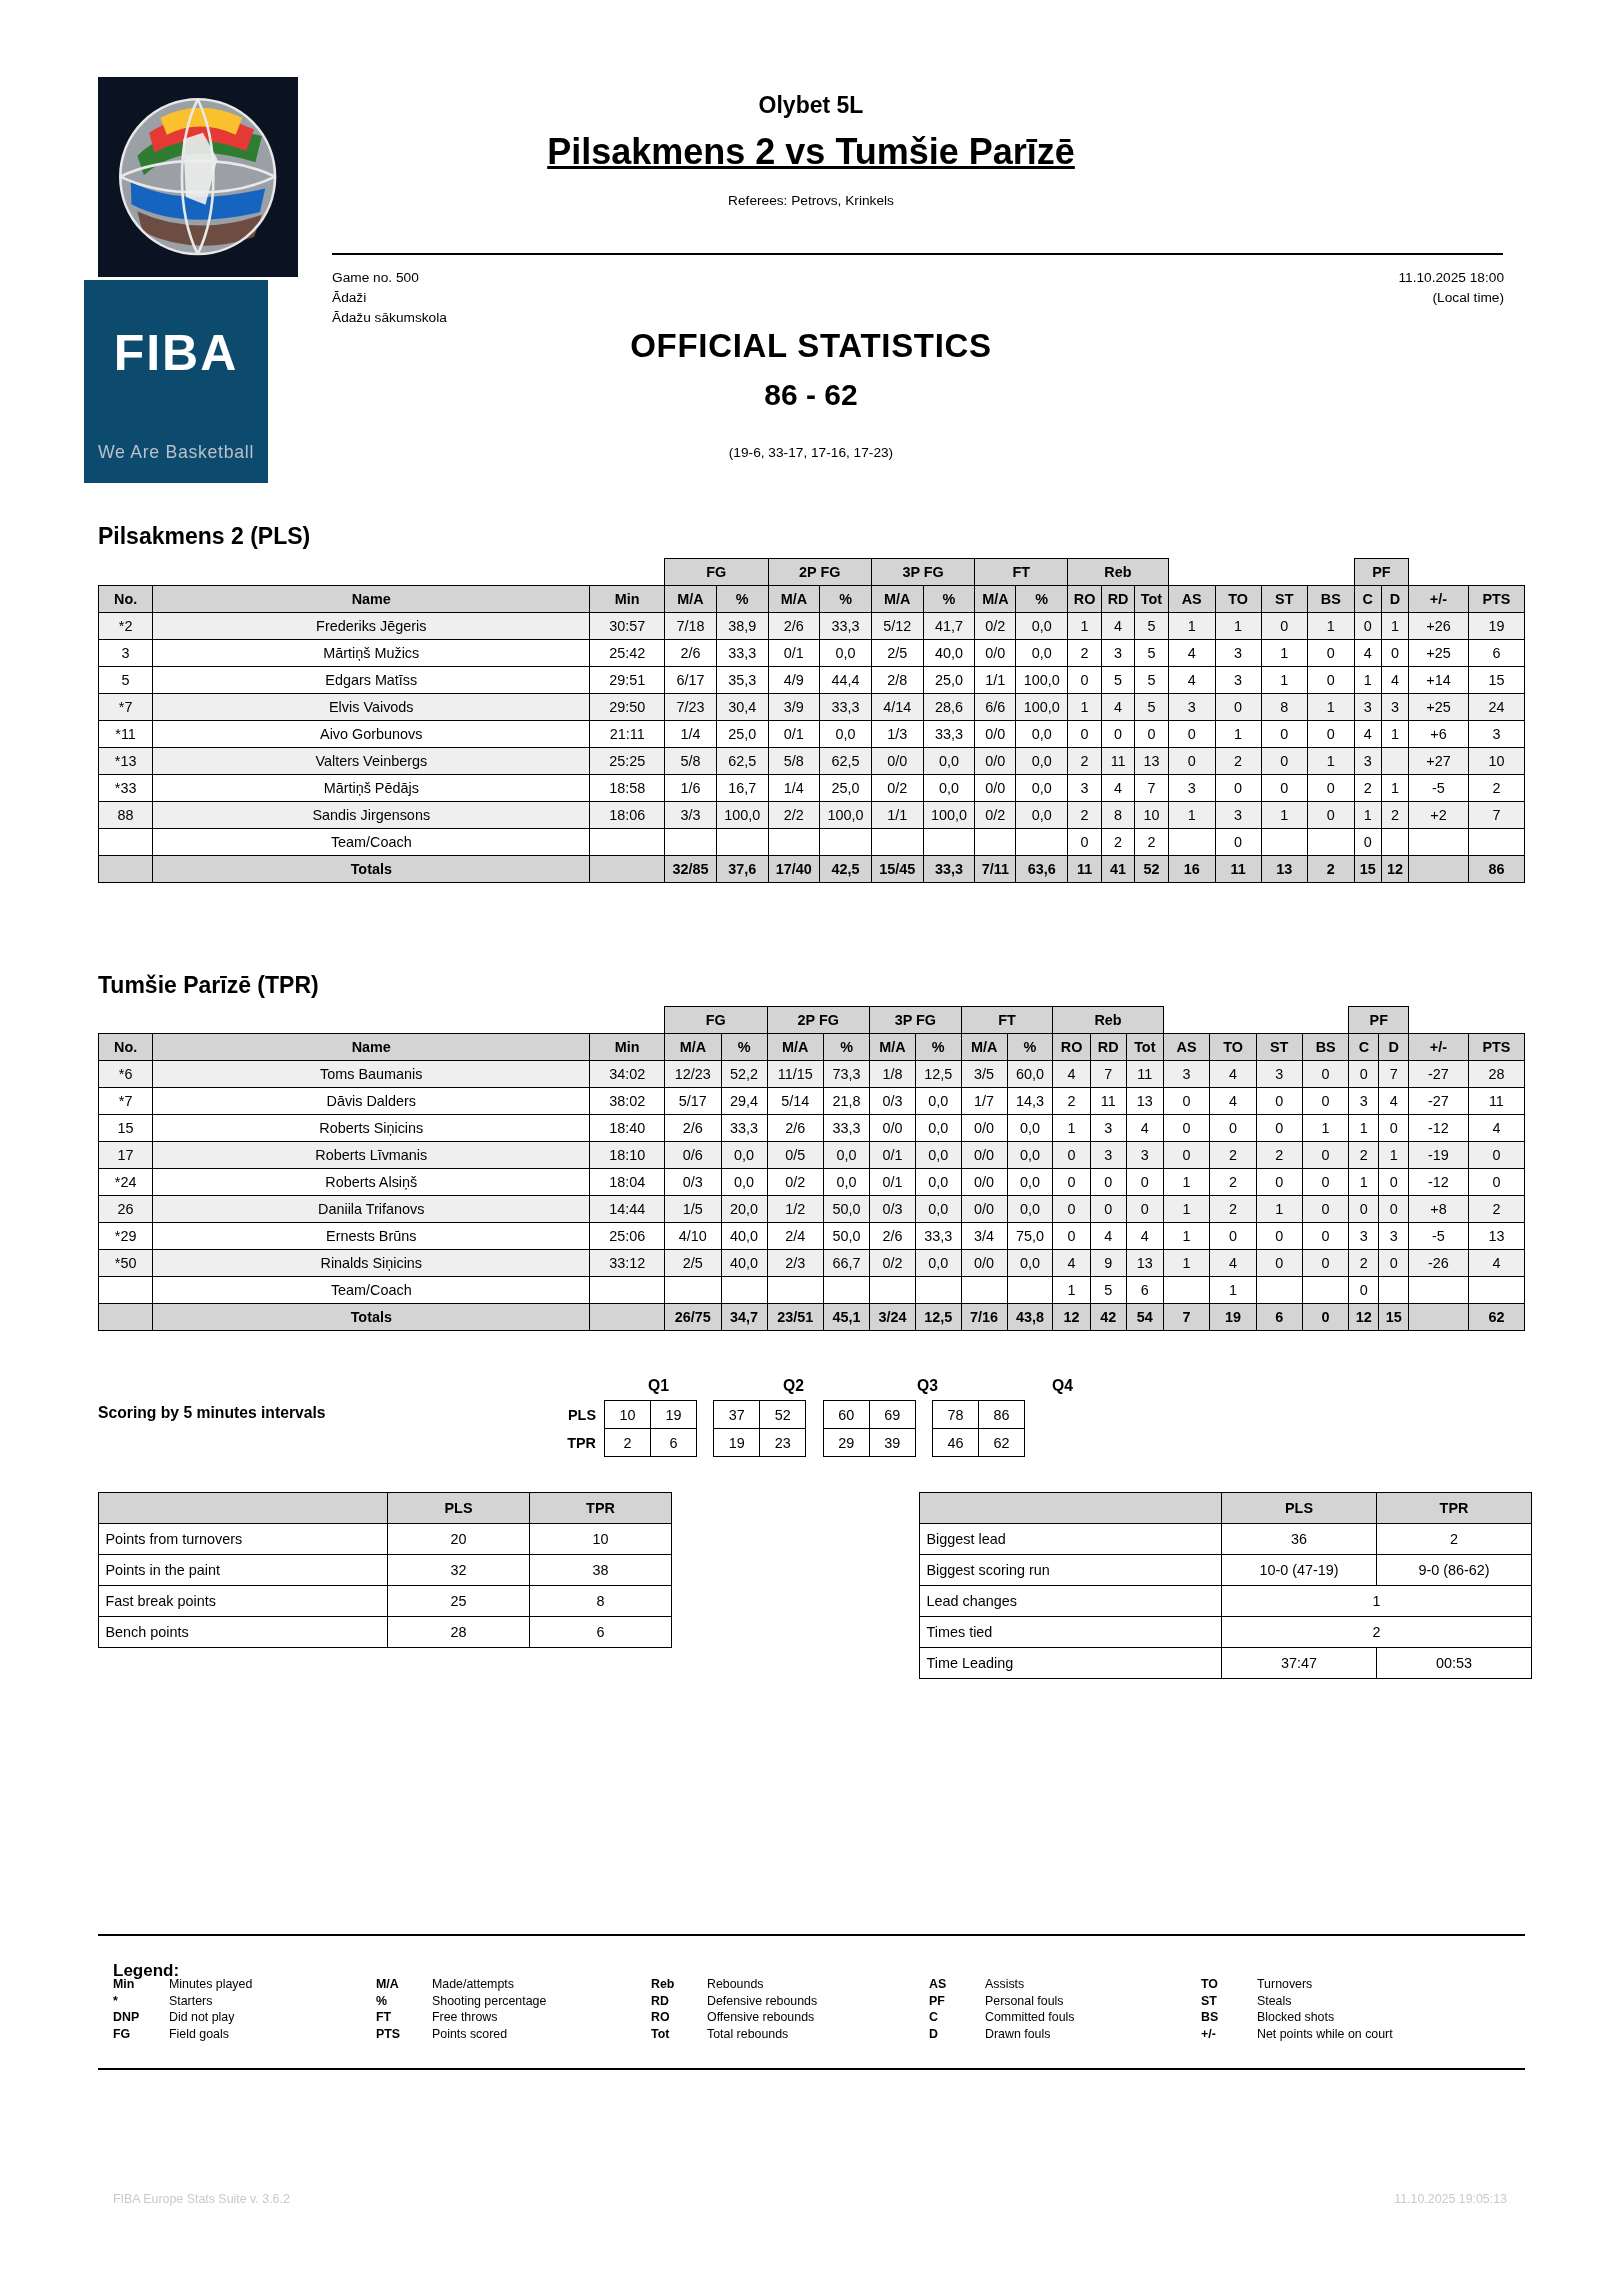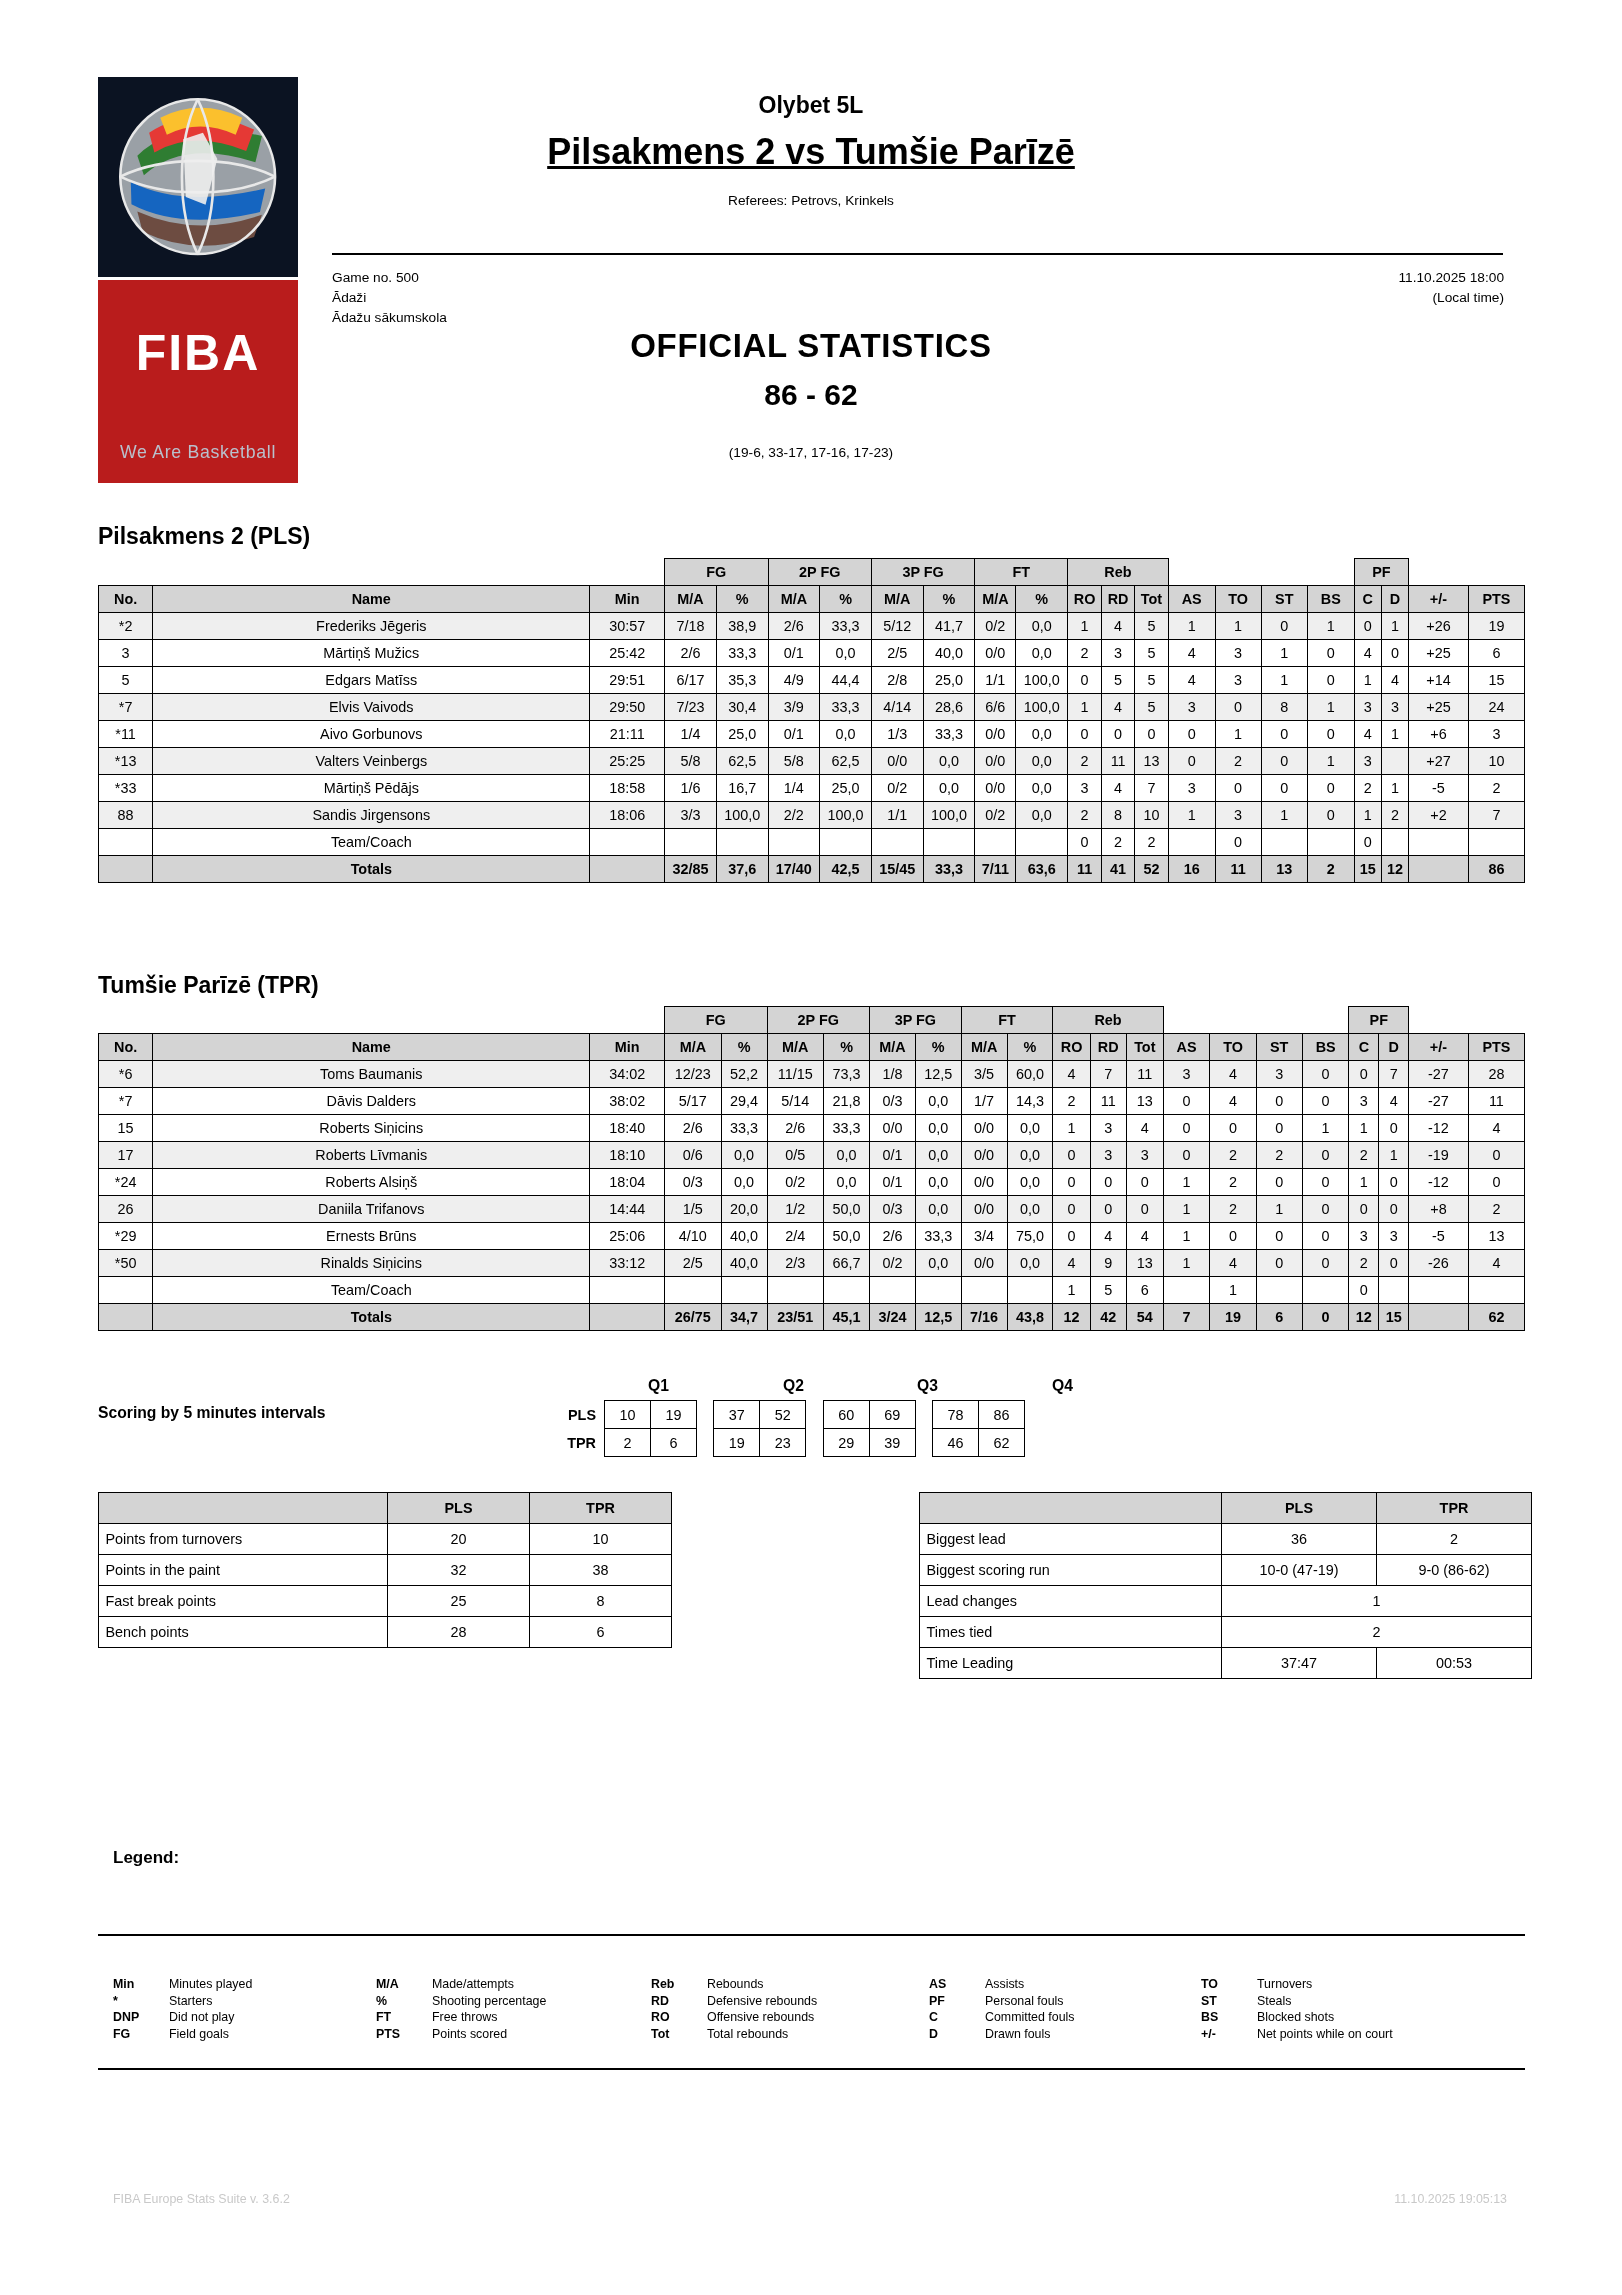--- a/index.html
+++ b/index.html
@@ -13,22 +13,22 @@
   }
   .page { position:absolute; left:0; top:0; width:1622px; height:2295px; }
 
   
   .logo-box {
     position:absolute; left:98px; top:77px; width:200px; height:200px;
     background:#0b1322; overflow:hidden;
   }
   .logo-box svg { display:block; }
   .fiba-box {
-    position:absolute; left:98px; top:280px; width:200px; height:203px;
-    background:#b91c1c; color:#fff; text-align:center;
+    position:absolute; left:84px; top:280px; width:184px; height:203px;
+    background:#0c4a6e; color:#fff; text-align:center;
   }
   .fiba-word {
     font-family:"Liberation Sans", sans-serif;
     font-weight:bold; font-size:50px; letter-spacing:2px;
     margin-top:44px; color:#fff;
   }
   .fiba-sub {
     font-size:17.7px; color:#b9c0cc; margin-top:60px; letter-spacing:0.7px;
   }
 
@@ -842,21 +842,21 @@
     </tr>
     <tr>
       <td class="lbl">Time Leading</td>
       <td class="val">37:47</td>
       <td class="val">00:53</td>
     </tr>
   </tbody>
     </table>
 
   <div class="legend-rule" style="top:1934px;"></div>
-  <div class="legend-title" style="top:1848px;text-align:center;">Legend:</div>
+  <div class="legend-title" style="top:1961px;text-align:center;">Legend:</div>
 
   <table class="legend-tbl" style="left:113px; top:1976px;">
     <tbody>
         <tr>
           <td class="k">Min</td>
           <td class="v">Minutes played</td>
         </tr>
     <tr>
           <td class="k">*</td>
           <td class="v">Starters</td>

